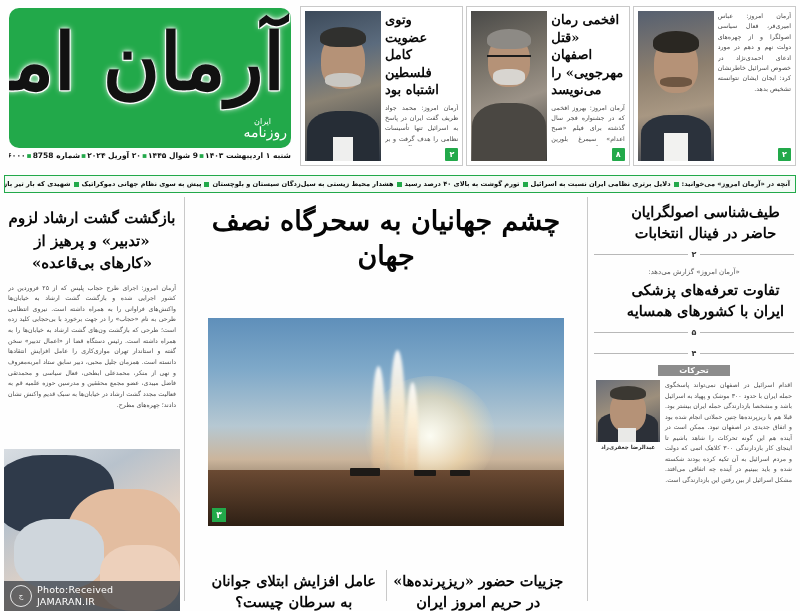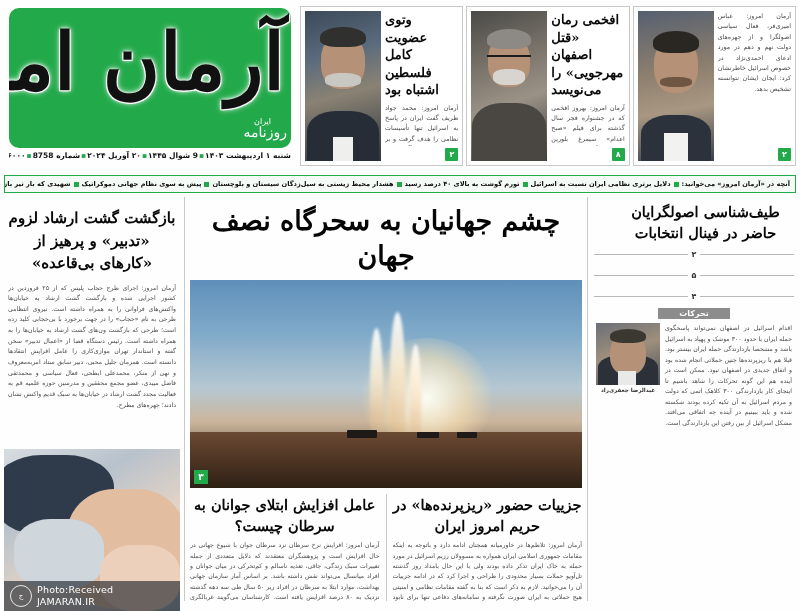--- a/index.html
+++ b/index.html
@@ -283,21 +283,22 @@
     font-weight: bold;
   }
 
   
   .col-center {
     flex: 1 1 auto;
     display: flex;
     flex-direction: column;
     border-right: 1px solid #c9c9c9;
     border-left: 1px solid #c9c9c9;
-    padding: 0 5px;
+    padding: 0 23px;
+    gap: 38px;
   }
   .lead-title {
     font-family: "DejaVu Serif", "Liberation Serif", serif;
     font-weight: bold;
     font-size: 27px;
     text-align: center;
     color: #050505;
     line-height: 1.3;
     padding: 6px 0 7px 0;
     letter-spacing: -0.5px;
@@ -521,20 +522,24 @@
 
     <div class="col-right">
 
       <div class="rc-item">
         <div class="rc-title">طیف‌شناسی اصولگرایان حاضر در فینال انتخابات</div>
       </div>
       <div class="rc-rule">
         <span>۲</span>
       </div>
 
+      <div class="rc-item">
+        <div class="rc-kicker">«آرمان امروز» گزارش می‌دهد:</div>
+        <div class="rc-title">تفاوت تعرفه‌های پزشکی ایران با کشورهای همسایه</div>
+      </div>
       <div class="rc-rule">
         <span>۵</span>
       </div>
 
       <div class="rc-rule">
         <span>۴</span>
       </div>
 
       <div class="editorial-badge">تحرکات</div>
       <div class="edit-wrap">

